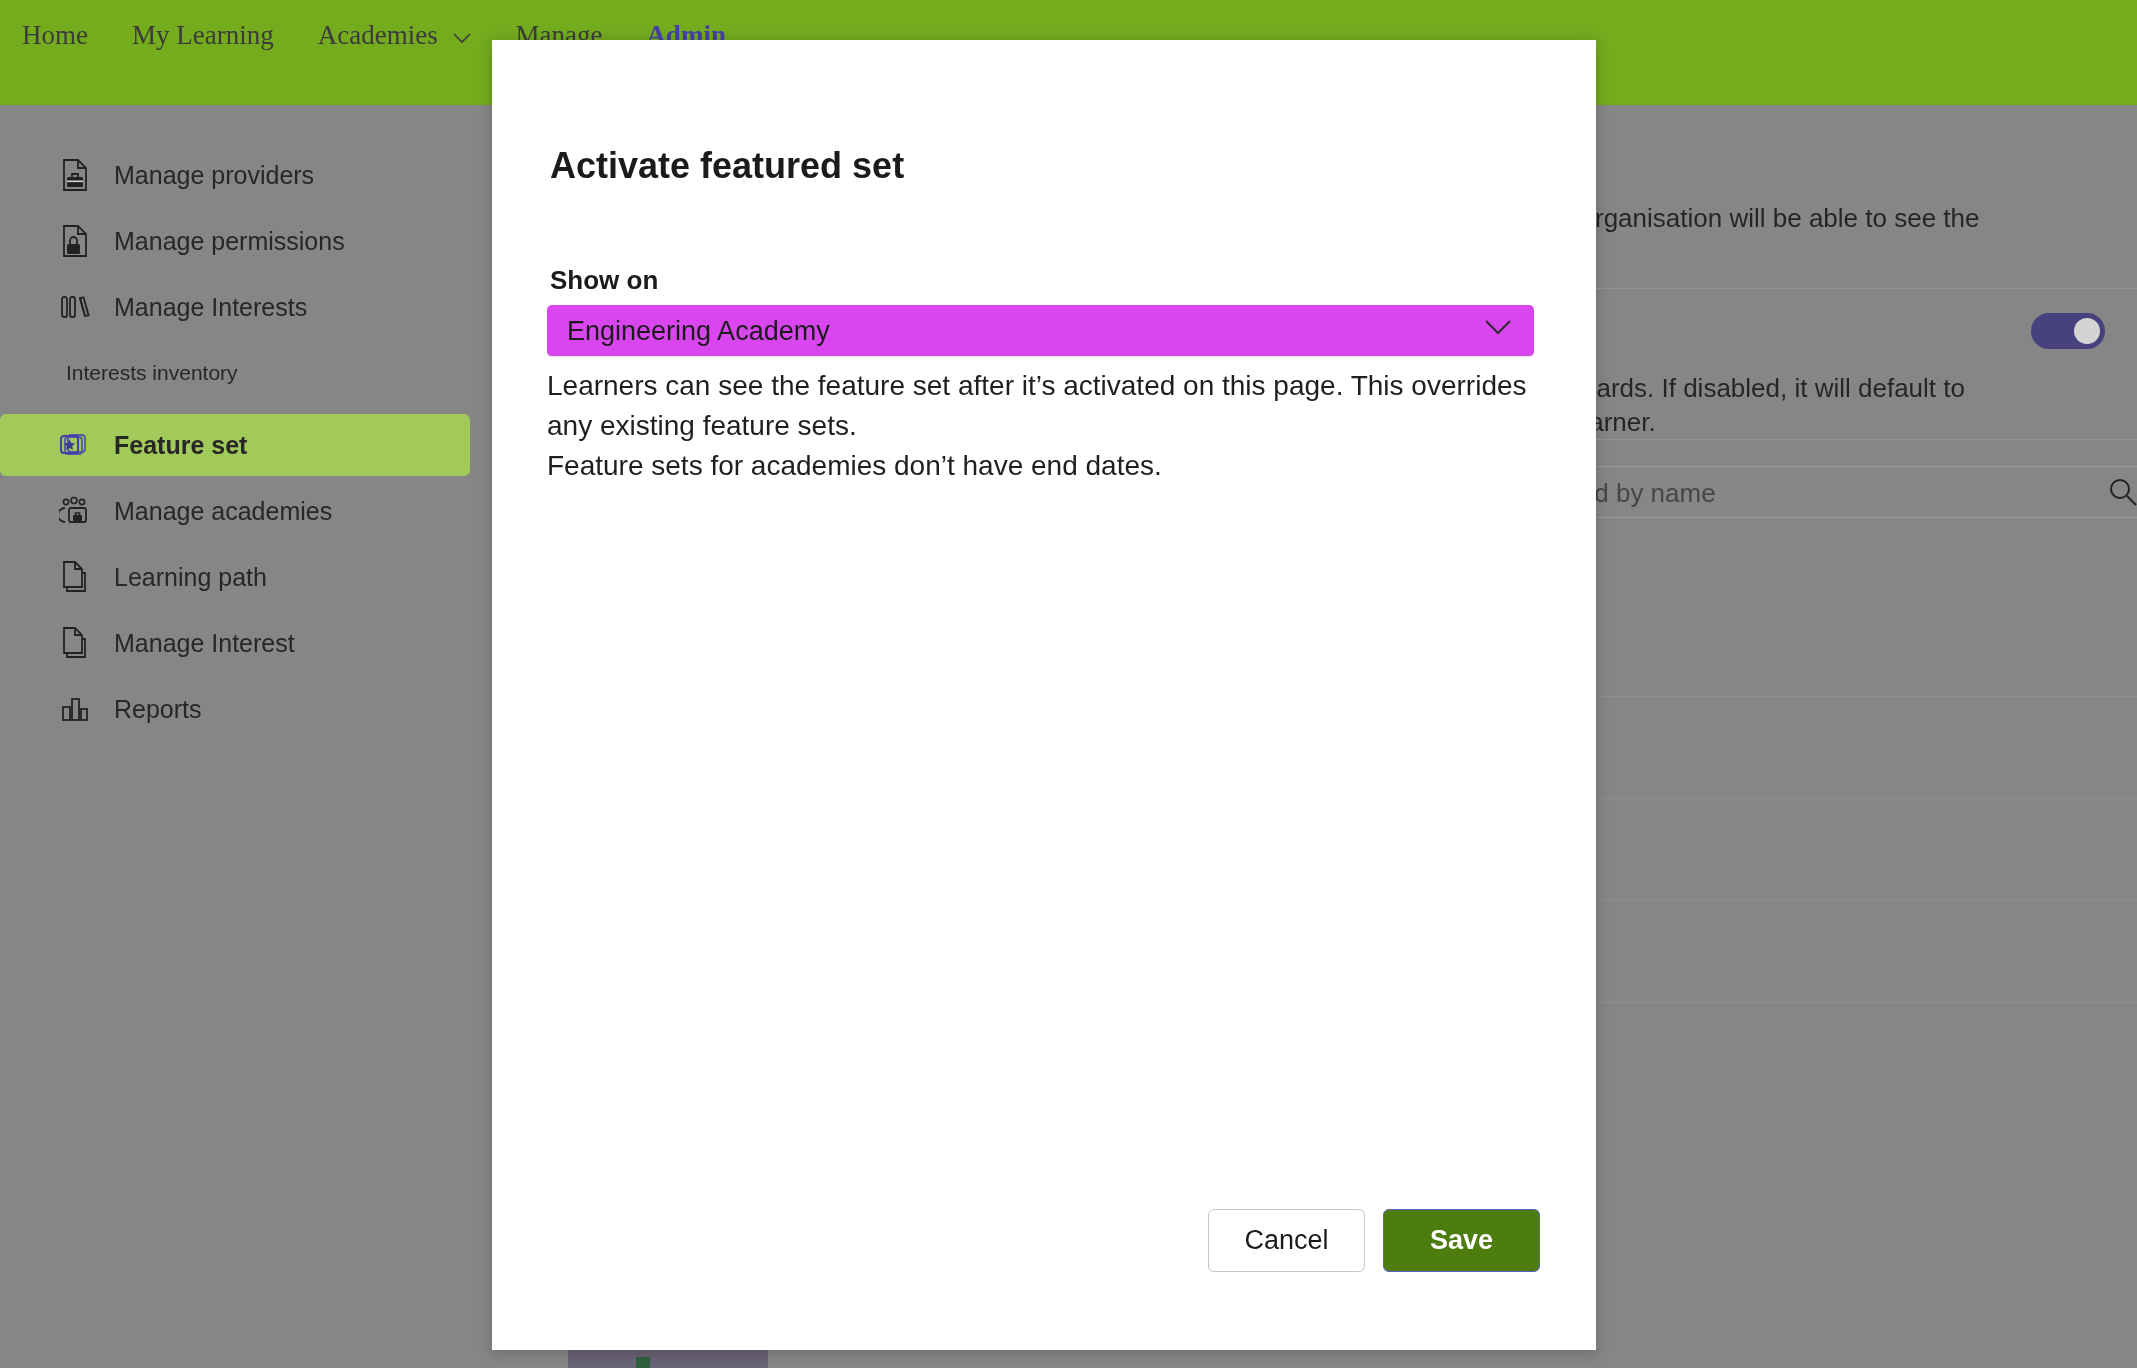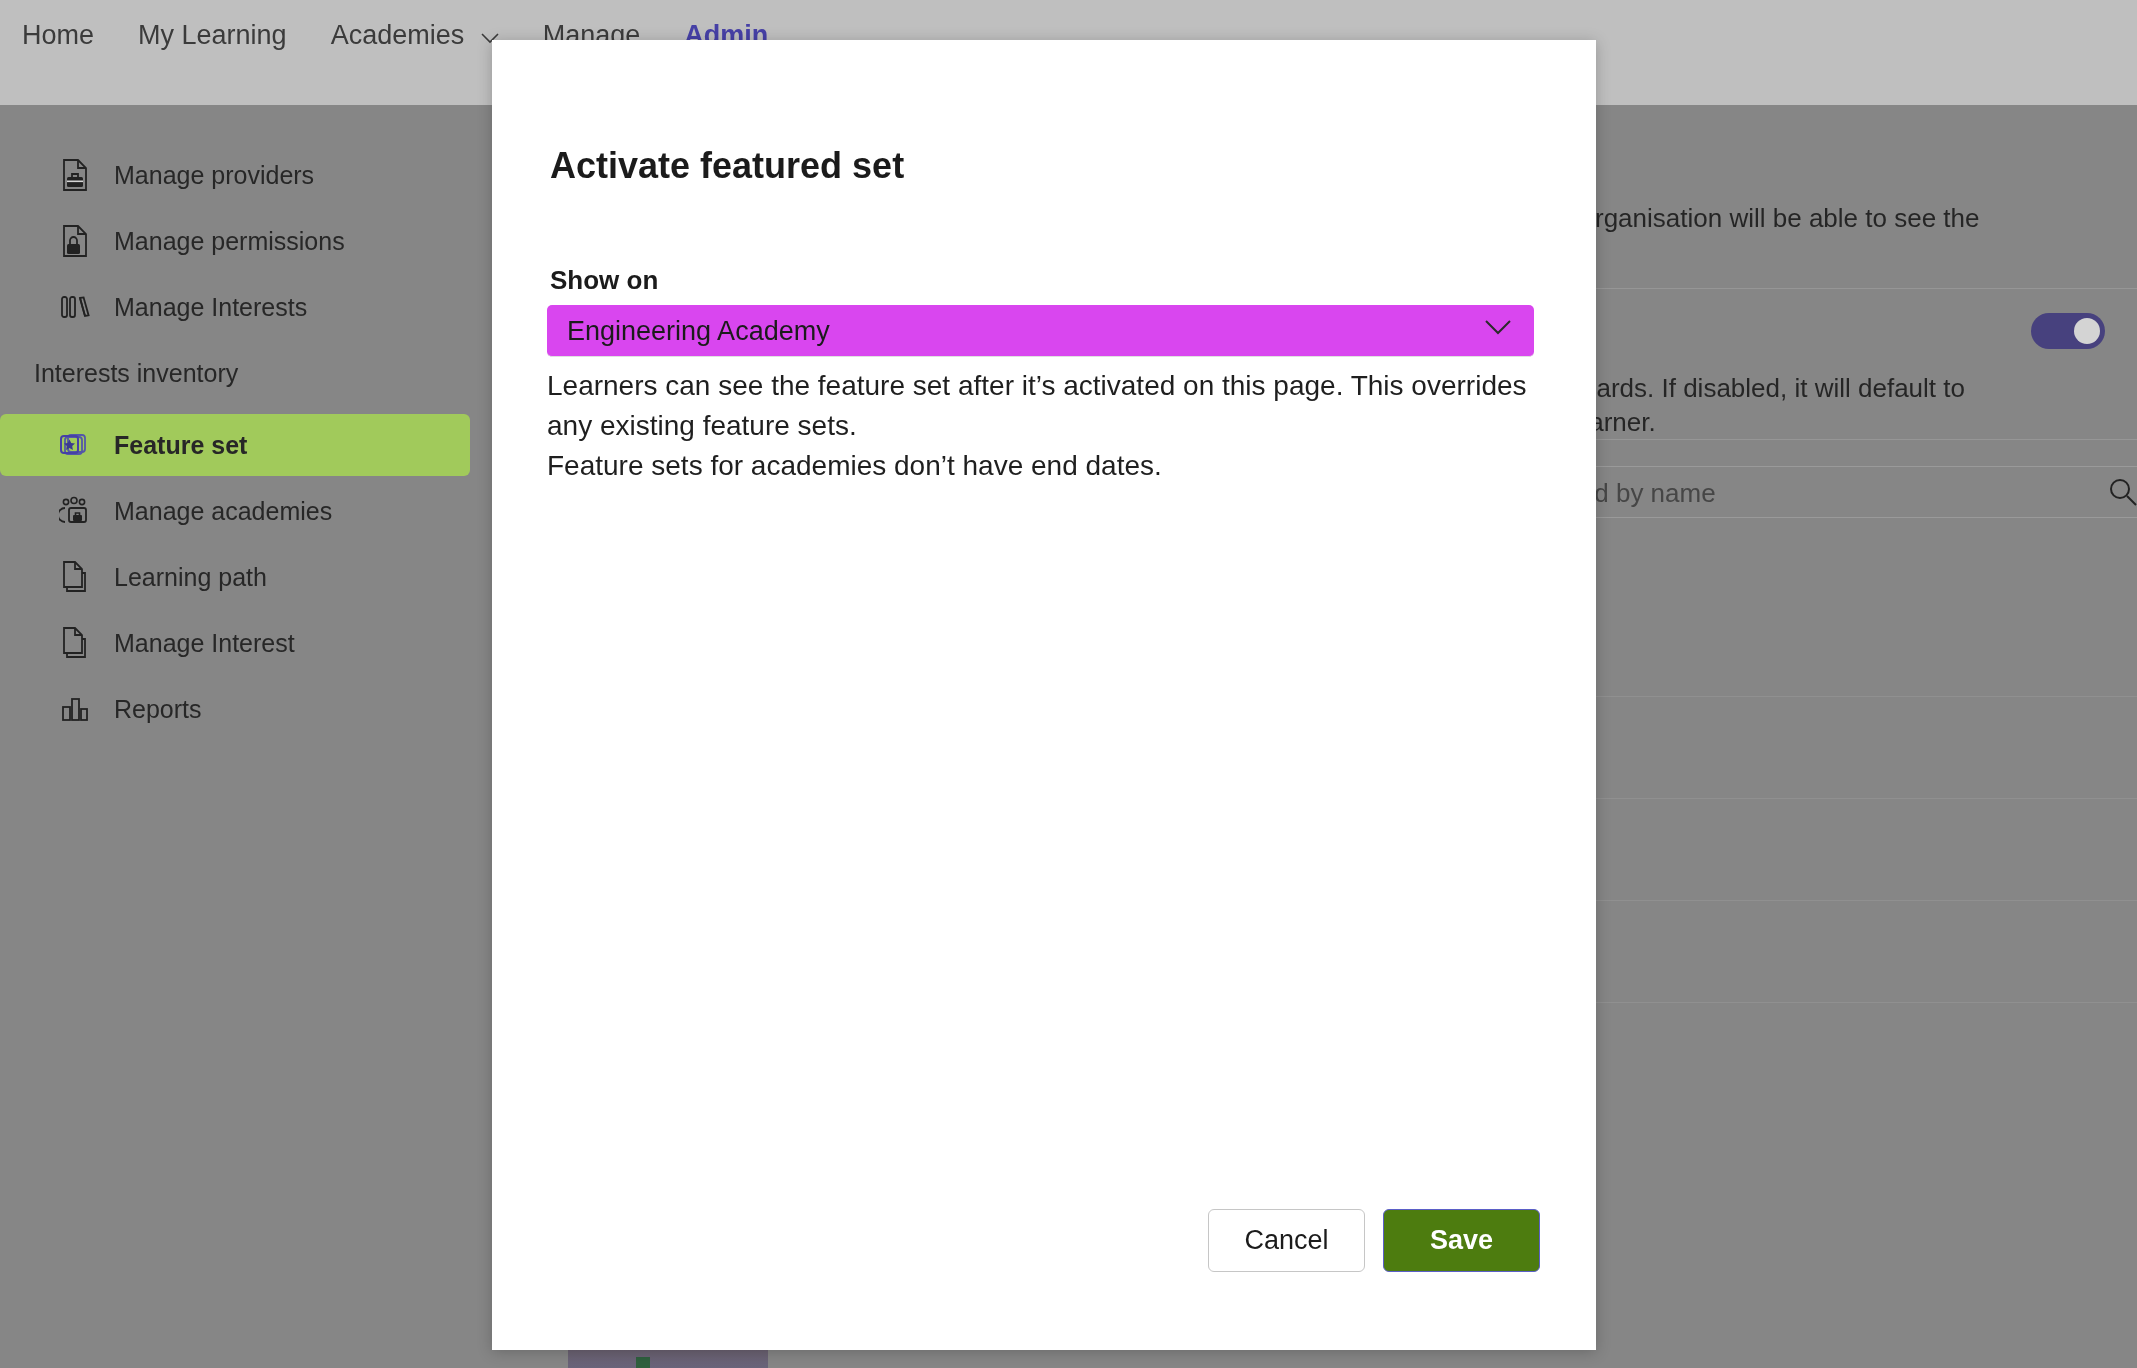--- a/index.html
+++ b/index.html
@@ -11,21 +11,22 @@
   }
   body { position: relative; background: #9b9b9b; }
 
   
   .app-bg {
     position: absolute; inset: 0;
     background: #9b9b9b;
   }
   .topnav {
     position: absolute; left: 0; top: 0; width: 2137px; height: 105px;
-    background: #e5e5e5;
+    background: #84cc16;
+    font-family: Liberation Serif, serif;
   }
   .topnav-items {
     position: absolute; left: 0; top: 12px;
     display: flex; align-items: center; gap: 0px;
     font-size: 27px; color: #3a3a3a;
   }
   .nav-item {
     padding: 8px 22px;
     white-space: nowrap;
     color: #3b3b3b;
@@ -50,21 +51,21 @@
   .side-item.selected {
     background: #bef264;
     border-radius: 6px;
     font-weight: 700;
     padding-left: 58px;
     width: 470px;
     height: 62px;
     margin-bottom: 10px;
   }
   .side-item.child {
-    padding-left: 34px; font-size: 25px; color: #222;
+    padding-left: 66px; font-size: 21px; color: #222;
   }
 
   
   .bg-right {
     position: absolute; left: 1250px; top: 150px;
     width: 887px;
     color: #1f1f1f;
   }
   .bg-desc {
     position: absolute; left: 345px; top: 50px;

